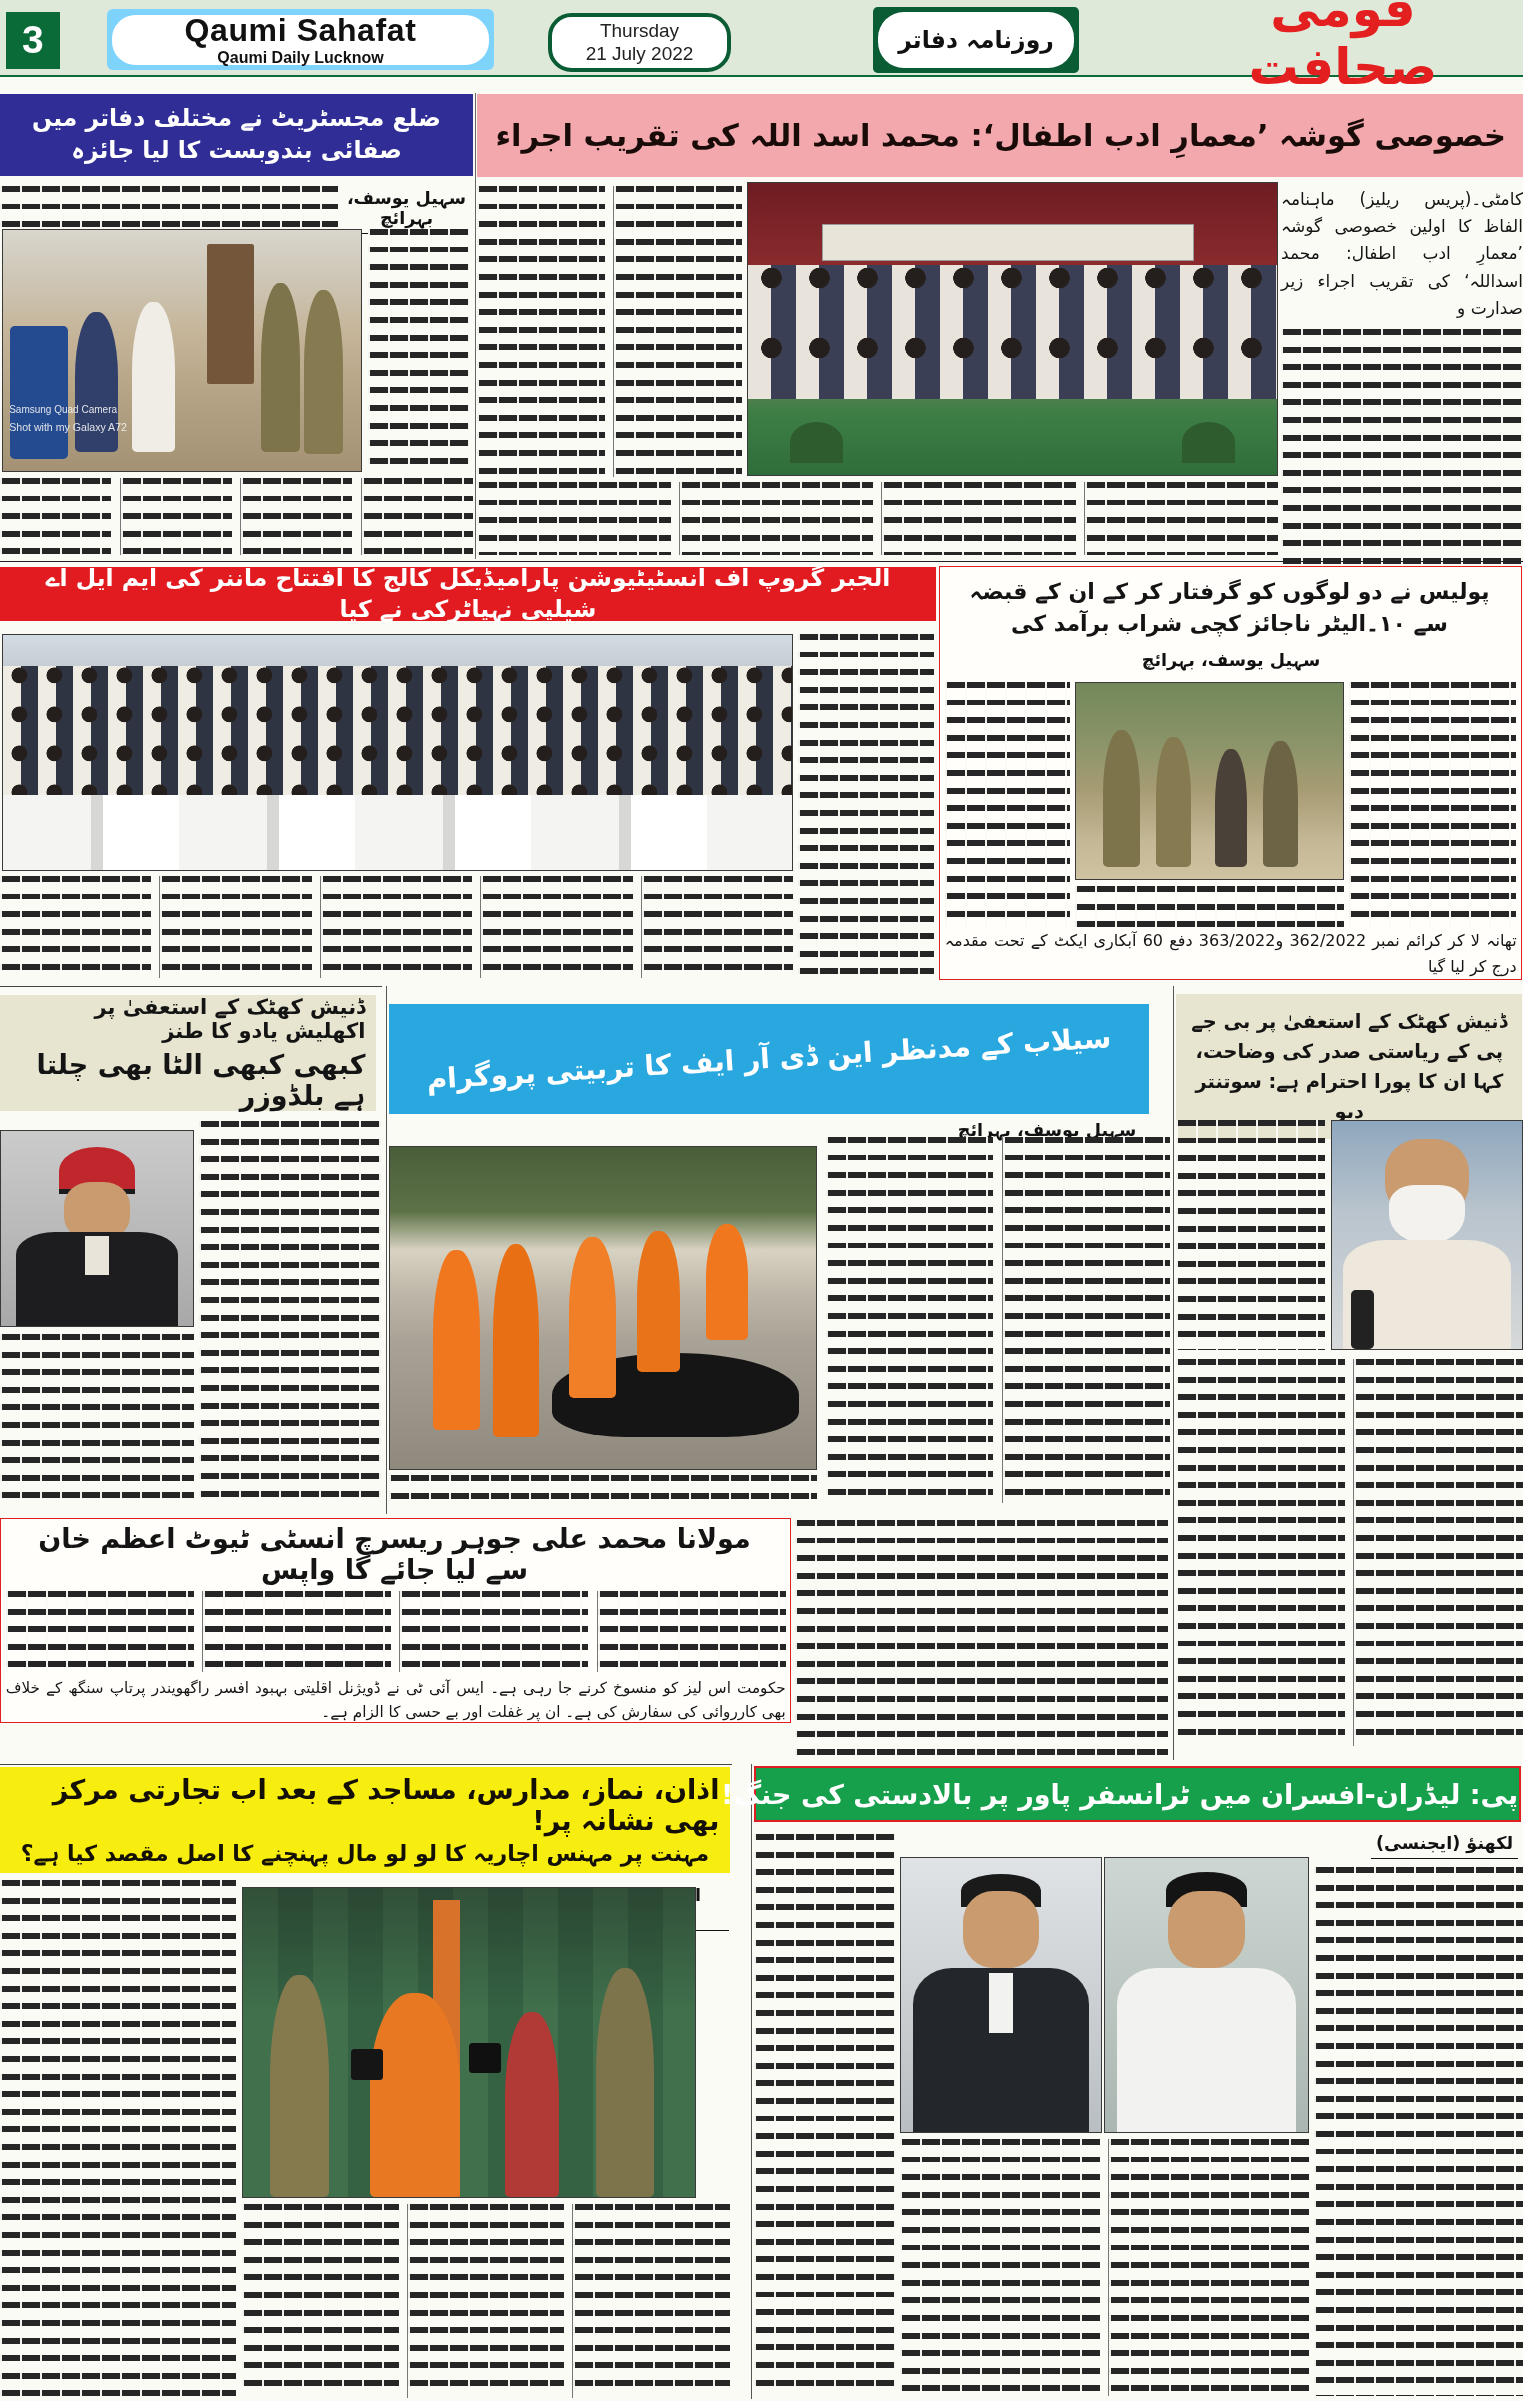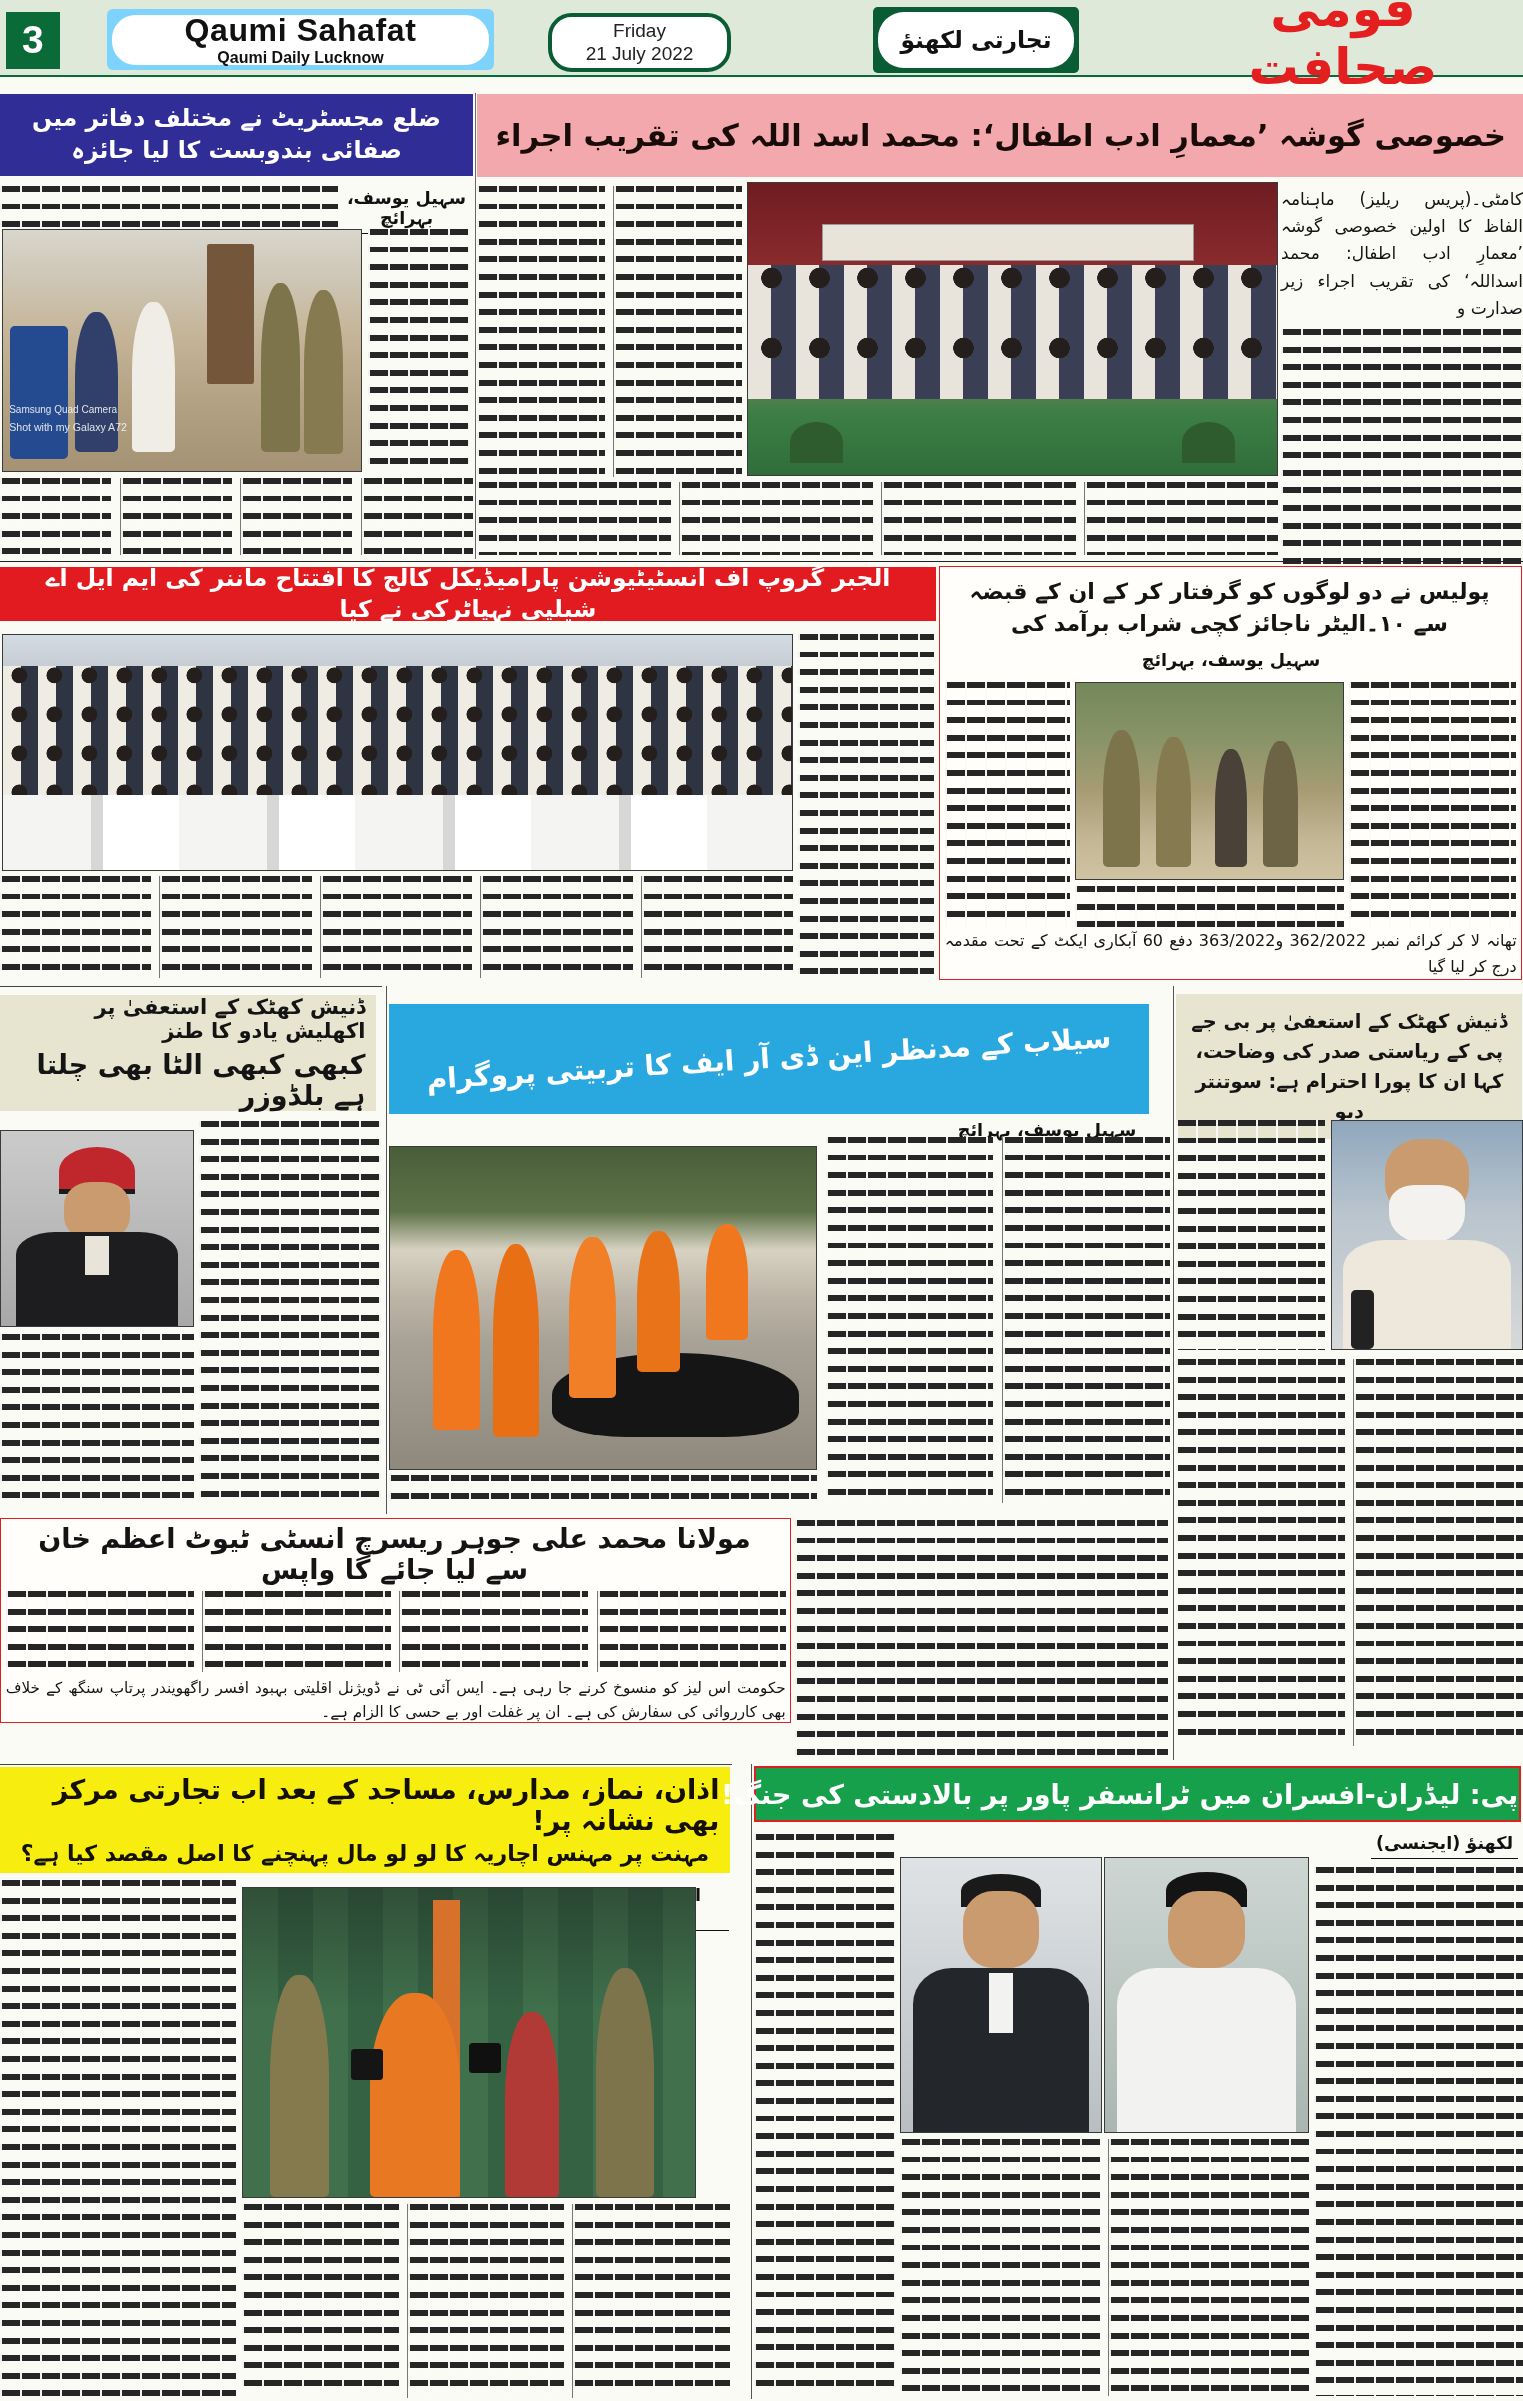--- a/index.html
+++ b/index.html
@@ -62,25 +62,25 @@
     <div class="abs pgnum ctr">
       <span>3</span>
     </div>
     <div class="abs mast">
       <div class="mast-in">
         <div class="mast-t">Qaumi Sahafat</div>
         <div class="mast-s">Qaumi Daily Lucknow</div>
       </div>
     </div>
     <div class="abs datebox ctr">
-      <div>Friday</div>
+      <div>Thursday</div>
       <div>21 July  2022</div>
     </div>
     <div class="abs rozbox">
-      <div class="roz-in ur">تجارتی لکھنؤ</div>
+      <div class="roz-in ur">روزنامہ دفاتر</div>
     </div>
     <div class="abs urdutitle ctr ur">قومی صحافت</div>
   </div>
 
   <div class="abs" style="left:0;top:93px;width:473px;height:466px;">
     <div class="abs hl hl-blue ctr ur" style="left:0;top:1.2px;width:473px;height:82px;">ضلع مجسٹریٹ نے مختلف دفاتر میں صفائی بندوبست کا لیا جائزہ</div>
     <div class="abs byline ur" style="left:344px;top:95px;width:125px;">سہیل یوسف، بہرائچ</div>
     <div class="abs fill" style="left:0;top:93px;width:338px;height:41px;"></div>
     <div class="abs photo" style="left:2.3px;top:136px;width:360px;height:243px;background:linear-gradient(180deg,#d9d6cd 0%,#cfc8b8 18%,#c4b396 45%,#b3a284 70%,#a59274 100%);">
       <div class="sil" style="left:57%;top:6%;width:13%;height:58%;background:#74573a;border-radius:2.3px;"></div>

